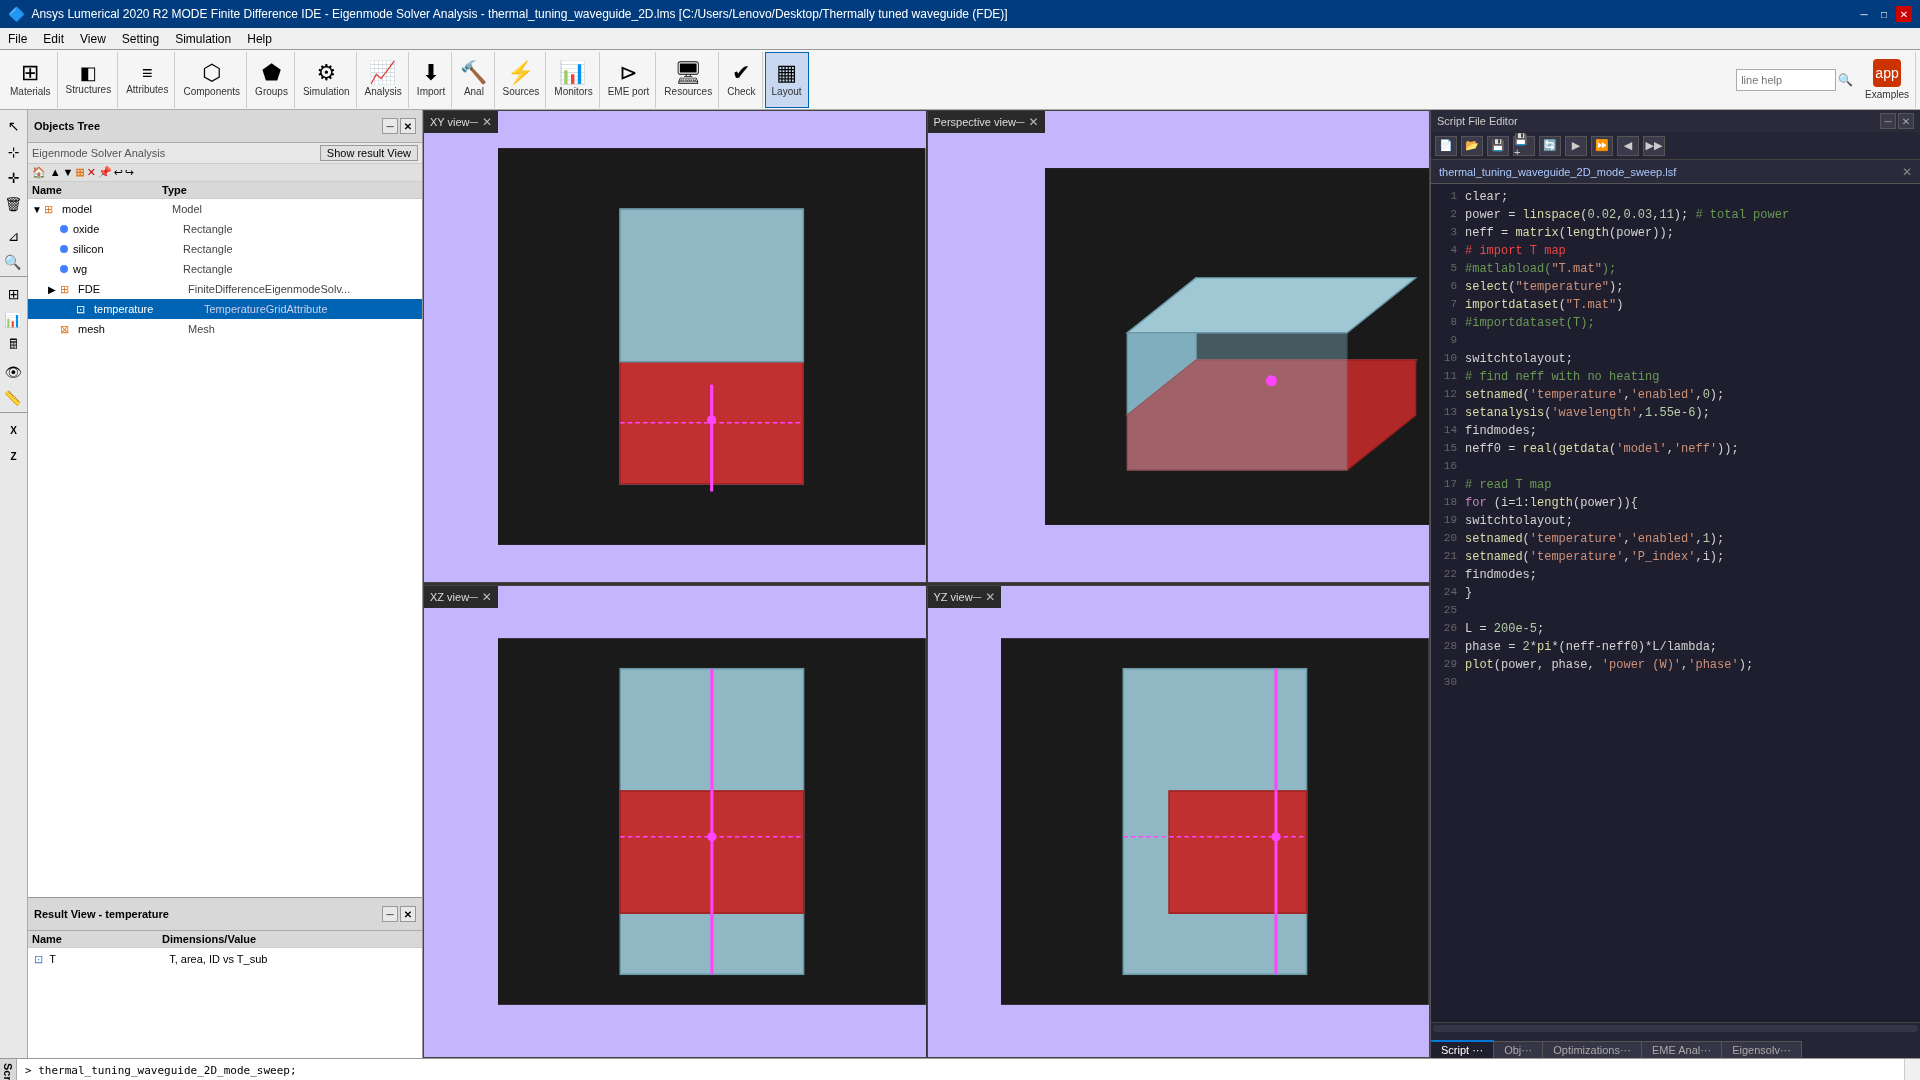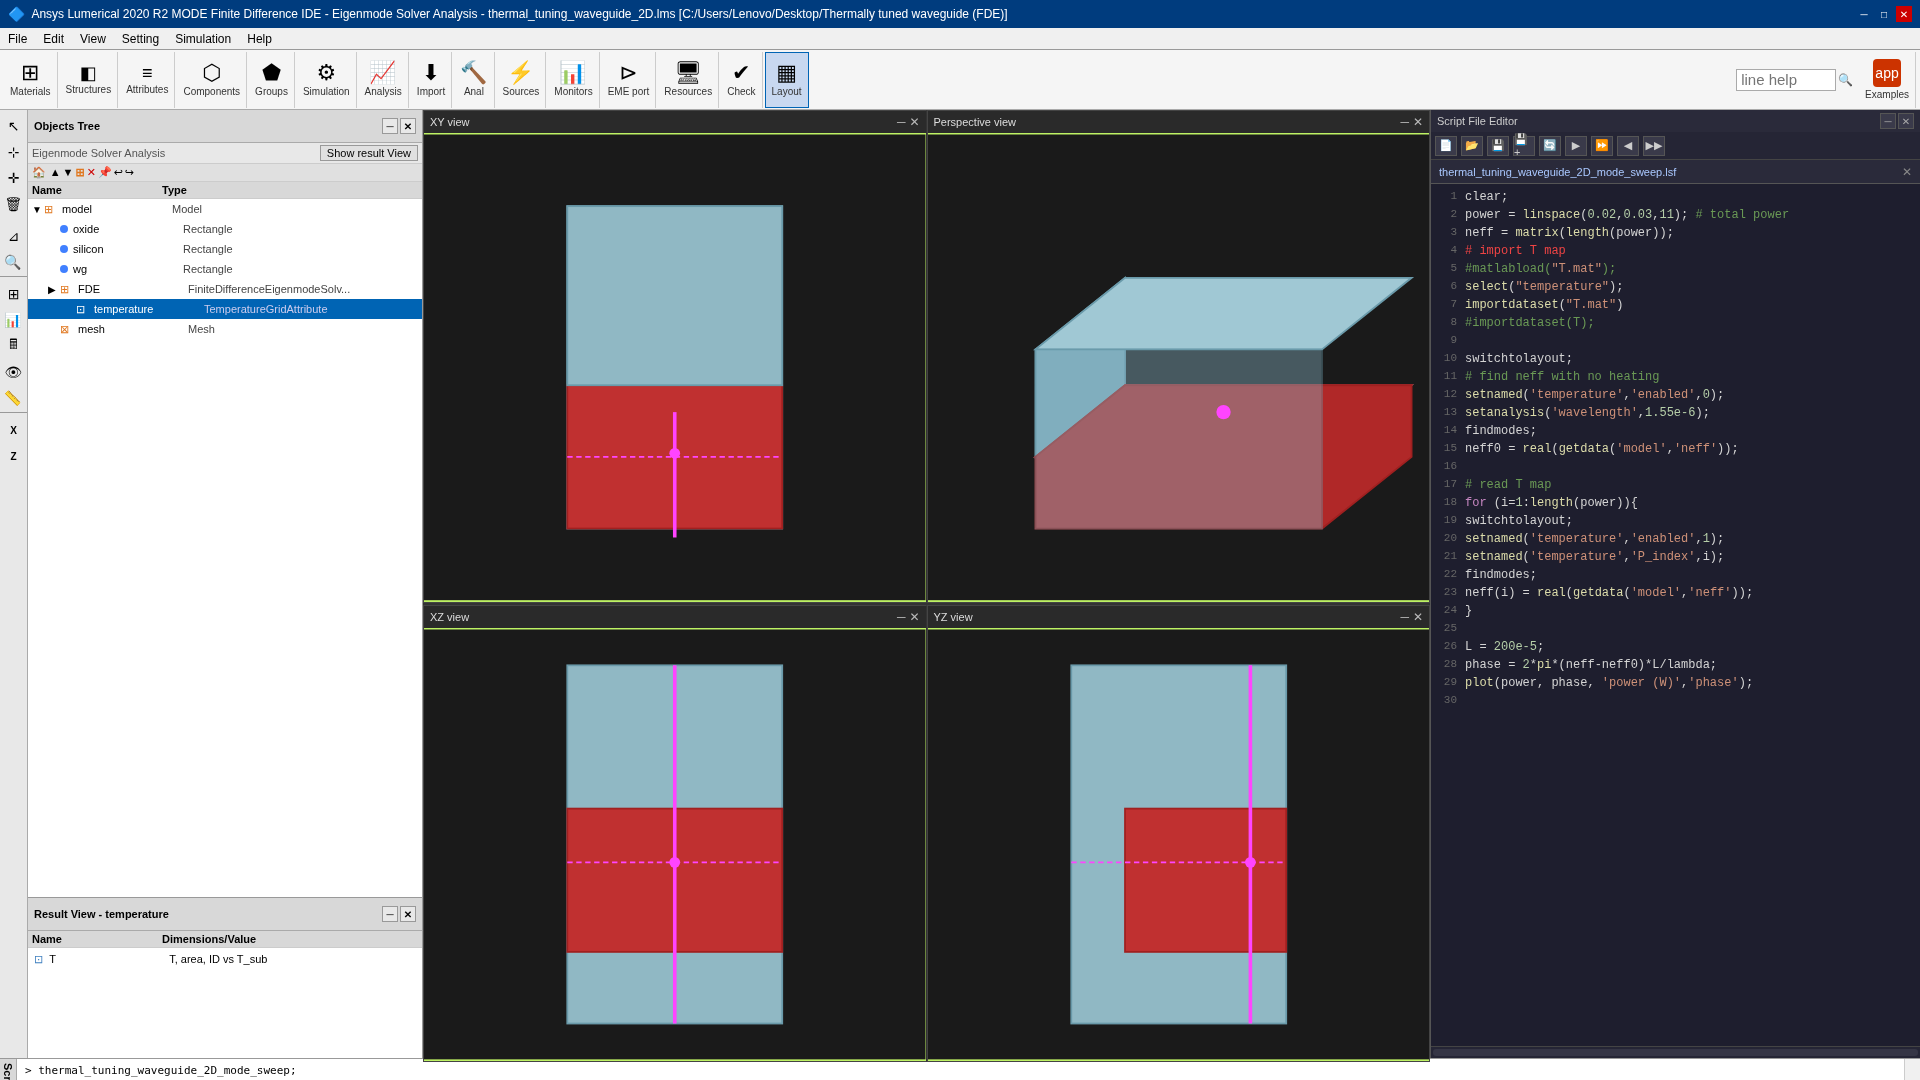--- a/index.html
+++ b/index.html
@@ -14,21 +14,21 @@
     
     #menubar { background: #f0f0f0; height: 22px; display: flex; align-items: center; border-bottom: 1px solid #999; }
     #menubar .menu-item { padding: 0 8px; height: 100%; display: flex; align-items: center; cursor: pointer; font-size: 12px; }
 
     
     #toolbar { background: #f5f5f5; height: 60px; display: flex; align-items: center; border-bottom: 1px solid #aaa; padding: 0 4px; gap: 2px; }
     .toolbar-group { display: flex; flex-direction: column; align-items: center; padding: 2px 6px; border-right: 1px solid #ccc; height: 56px; justify-content: center; cursor: pointer; }
     .toolbar-icon { font-size: 22px; line-height: 1; }
     .toolbar-label { font-size: 10px; color: #333; margin-top: 2px; }
     .toolbar-group.active { background: #c8d8f0; border: 1px solid #0064b4; }
-    .toolbar-search { border: 1px solid #aaa; padding: 2px 4px; background: #fff; height: 22px; width: 100px; font-size: 15px; margin-left: 8px; }
+    .toolbar-search { border: 1px solid #aaa; padding: 2px 4px; background: #fff; height: 22px; width: 100px; font-size: 11px; margin-left: 8px; }
 
     
     #left-toolbar { width: 28px; background: #e8e8e8; border-right: 1px solid #aaa; display: flex; flex-direction: column; align-items: center; padding: 4px 0; gap: 2px; }
     .left-tool-btn { width: 24px; height: 24px; display: flex; align-items: center; justify-content: center; cursor: pointer; font-size: 14px; border: 1px solid transparent; }
 
     
     #left-panels { width: 395px; display: flex; flex-direction: column; border-right: 1px solid #999; }
 
     
     #objects-tree { background: #f0f0f0; flex: 1; display: flex; flex-direction: column; border-bottom: 1px solid #999; min-height: 320px; }
@@ -57,21 +57,21 @@
     
     #result-view { background: #f0f0f0; height: 160px; display: flex; flex-direction: column; }
     .result-cols { display: flex; padding: 2px 4px; background: #d8d8d8; border-bottom: 1px solid #ccc; font-size: 11px; font-weight: bold; }
     .result-col-name { width: 130px; }
     .result-col-dim { flex: 1; }
     .result-body { flex: 1; background: #fff; overflow-y: auto; }
     .result-row { display: flex; align-items: center; padding: 2px 6px; height: 22px; font-size: 11px; cursor: pointer; }
 
     
     #viewport-area { flex: 1; display: flex; flex-direction: column; background: #555; }
-    .viewport-panel { flex: 1; background: #bef264; border: 1px solid #444; display: flex; flex-direction: column; position: relative; }
+    .viewport-panel { flex: 1; background: #c4b5fd; border: 1px solid #444; display: flex; position: relative; }
     .viewport-header { background: #2a2a2a; color: #ddd; height: 22px; display: flex; align-items: center; padding: 0 6px; font-size: 11px; }
     .viewport-header .vp-controls { margin-left: auto; display: flex; gap: 4px; }
     .vp-btn { color: #bbb; cursor: pointer; font-size: 12px; }
     .viewport-content { flex: 1; position: relative; overflow: hidden; }
 
     
     #script-editor { width: 490px; background: #1e1e2e; display: flex; flex-direction: column; border-left: 1px solid #555; }
     .script-header { background: #2a2a3a; color: #ccc; height: 22px; display: flex; align-items: center; padding: 0 6px; font-size: 11px; }
     .script-toolbar { background: #252535; height: 28px; display: flex; align-items: center; padding: 0 4px; gap: 4px; border-bottom: 1px solid #444; }
     .script-tool-btn { width: 22px; height: 20px; background: #3a3a4a; border: 1px solid #555; color: #ccc; display: flex; align-items: center; justify-content: center; cursor: pointer; font-size: 11px; }
@@ -552,24 +552,20 @@
       </div>
       <div class="script-line">
         <span class="line-num">21</span>
         <span class="line-code"><span style="color:#dcdcaa;">setnamed</span>(<span style="color:#ce9178;">'temperature'</span>,<span style="color:#ce9178;">'P_index'</span>,i);</span>
       </div>
       <div class="script-line">
         <span class="line-num">22</span>
         <span class="line-code">findmodes;</span>
       </div>
       <div class="script-line">
-        <span class="line-num">23</span>
-        <span class="line-code">neff(i) = <span style="color:#dcdcaa;">real</span>(<span style="color:#dcdcaa;">getdata</span>(<span style="color:#ce9178;">'model'</span>,<span style="color:#ce9178;">'neff'</span>));</span>
-      </div>
-      <div class="script-line">
         <span class="line-num">24</span>
         <span class="line-code">}</span>
       </div>
       <div class="script-line">
         <span class="line-num">25</span>
         <span class="line-code"> </span>
       </div>
       <div class="script-line">
         <span class="line-num">26</span>
         <span class="line-code">L = <span style="color:#b5cea8;">200e-5</span>;</span>
@@ -585,20 +581,27 @@
       <div class="script-line">
         <span class="line-num">30</span>
         <span class="line-code"> </span>
       </div>
     </div>
 
     <div style="height:12px; background:#252535; border-top:1px solid #444; display:flex;">
       <div style="flex:1; background:#353545; margin:2px; border-radius:3px;"></div>
     </div>
 
+    <div class="script-tabs">
+      <div class="script-tab active">Script ···</div>
+      <div class="script-tab">Obj···</div>
+      <div class="script-tab">Optimizations···</div>
+      <div class="script-tab">EME Anal···</div>
+      <div class="script-tab">Eigensolv···</div>
+    </div>
   </div>
 </div>
 
 <div id="console-area">
   <div class="console-label">Script Prompt</div>
   <div class="console-body">
     <div class="console-line console-cmd">&gt; thermal_tuning_waveguide_2D_mode_sweep;</div>
     <div class="console-line console-error">Error: C:/Users/Lenovo/Desktop/Thermally tuned waveguide (FDE)/thermal_tuning_waveguide_2D_mode_sweep.lsf line 10: syntax error</div>
 
   </div>

